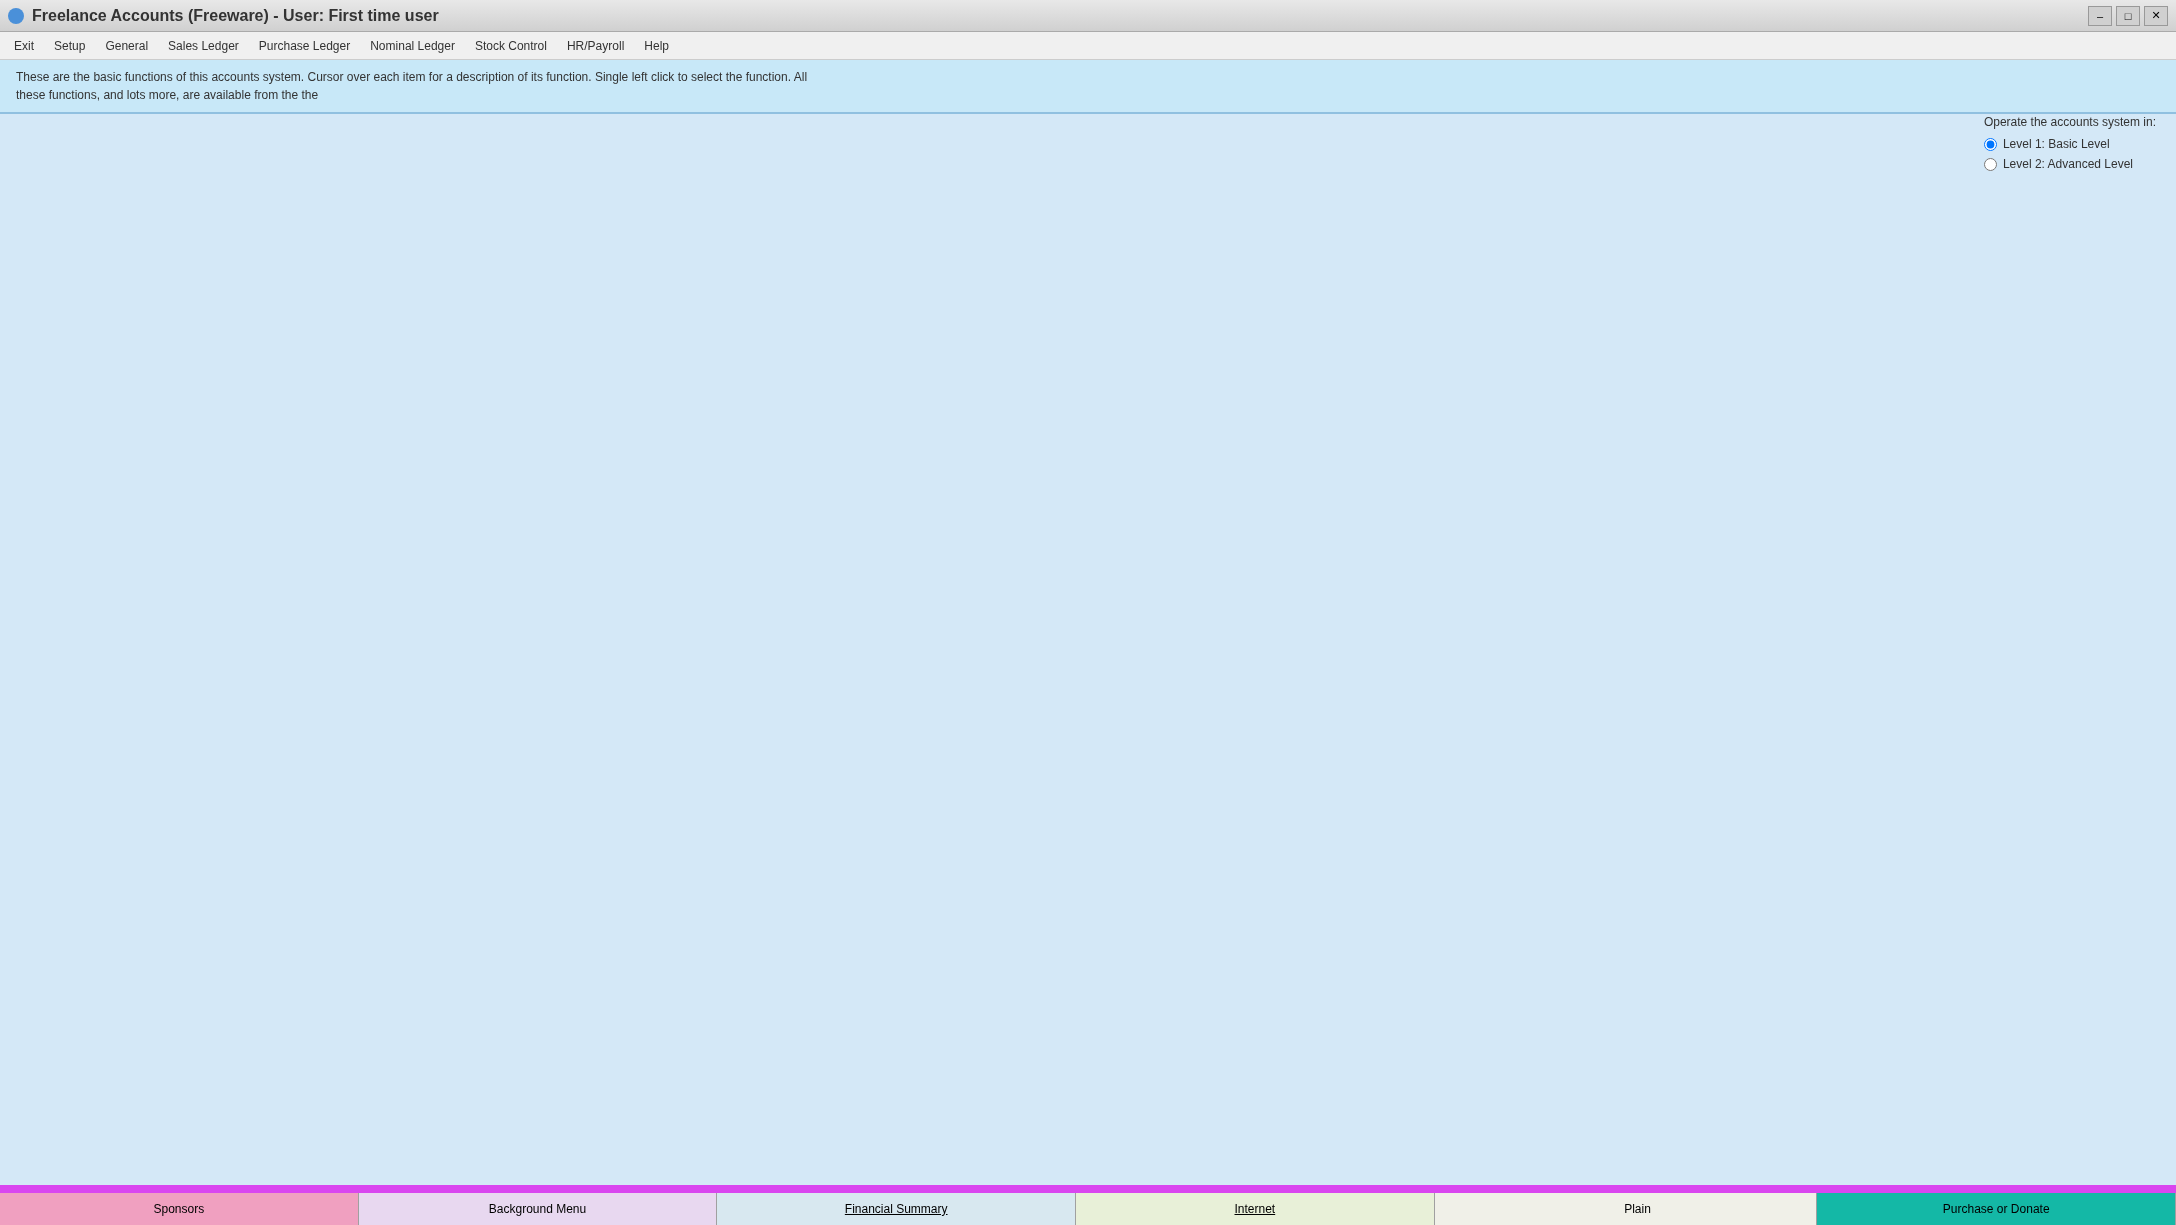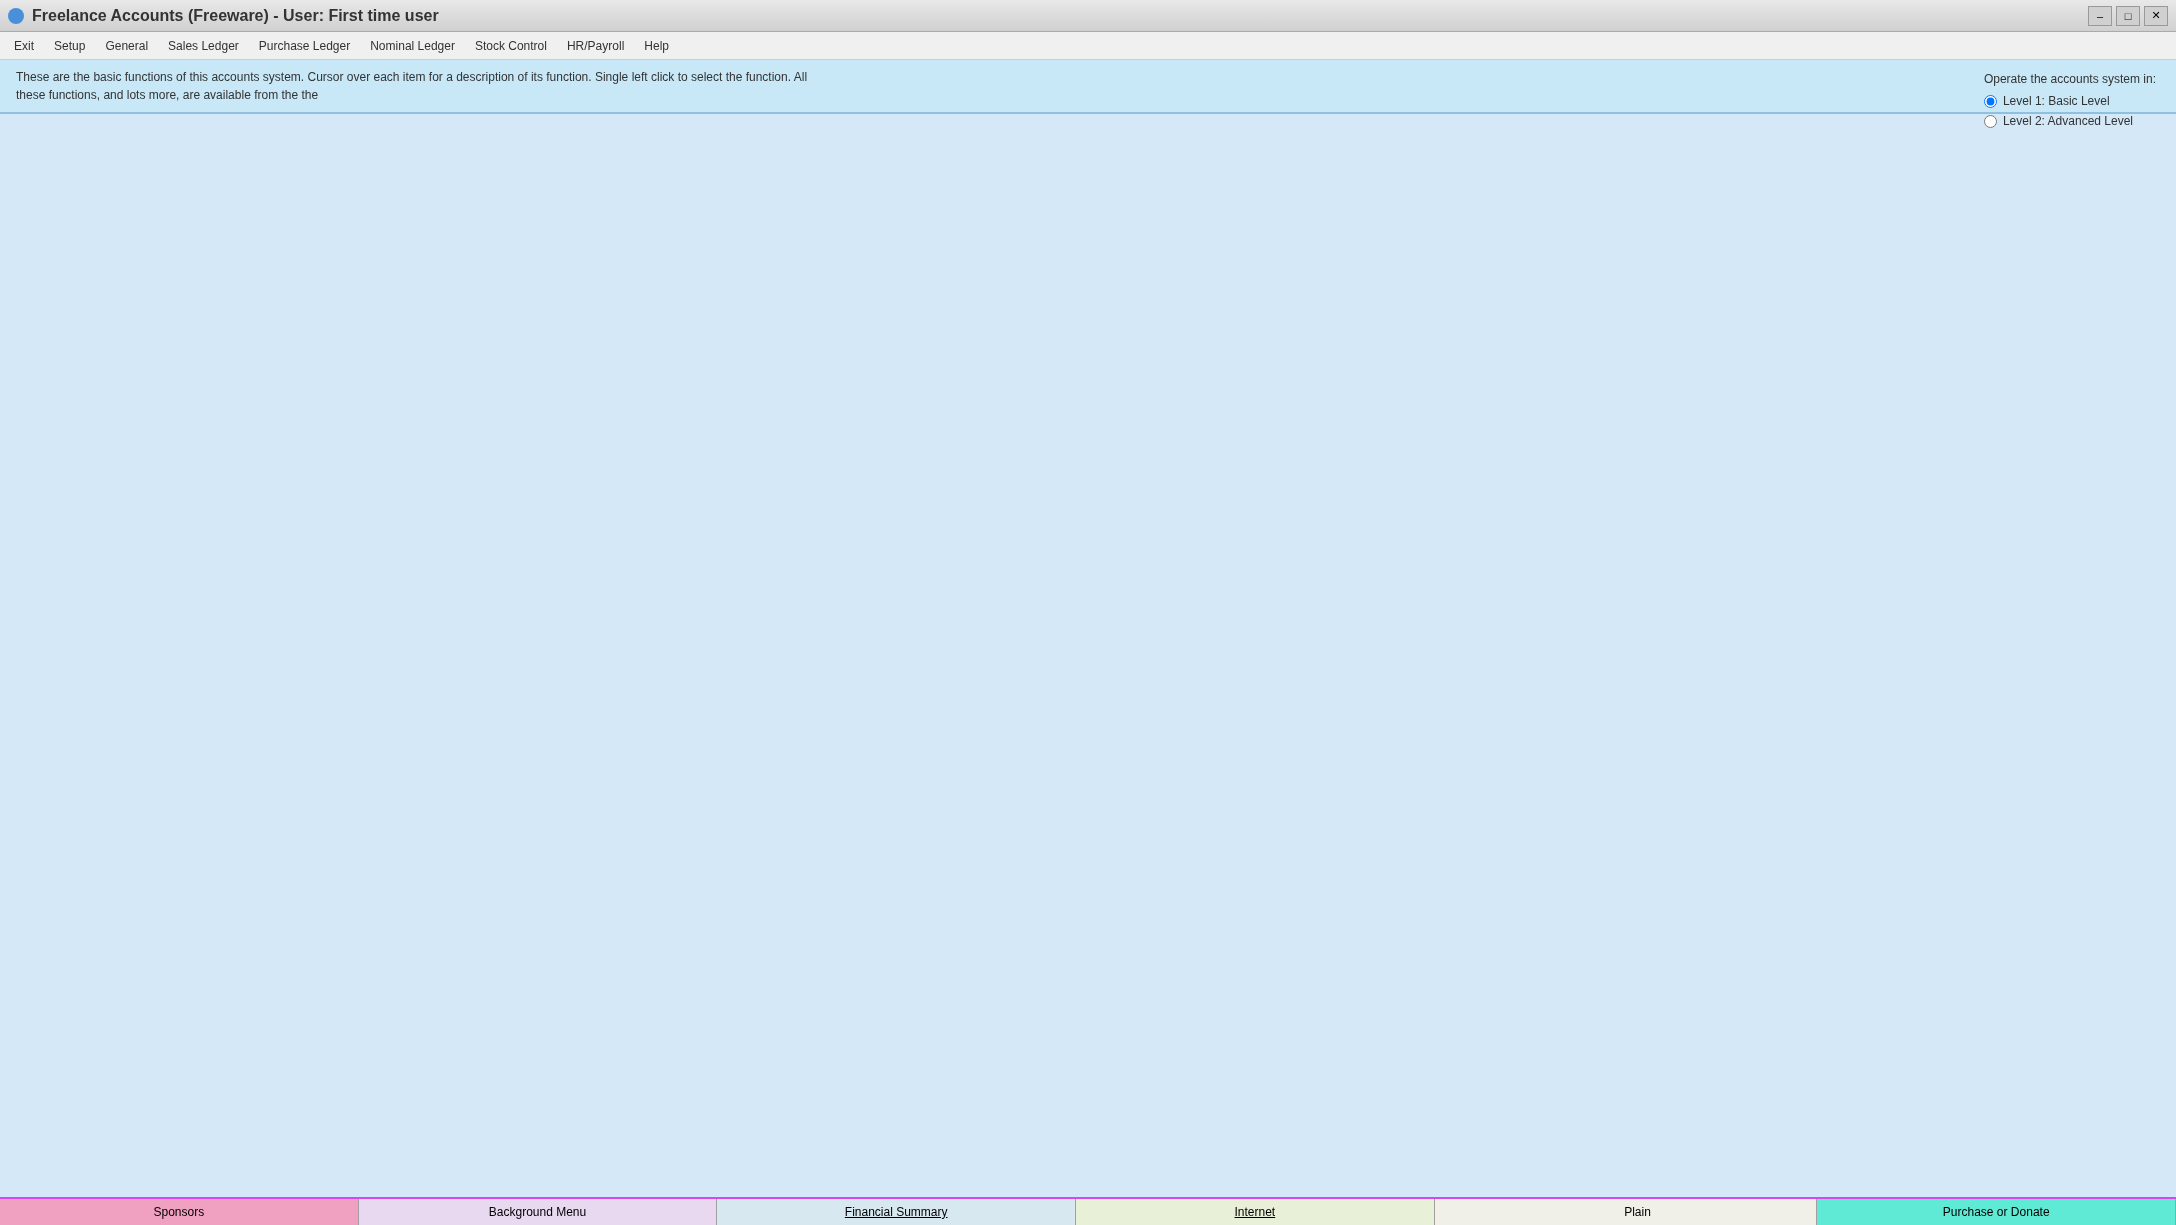--- a/index.html
+++ b/index.html
@@ -14,35 +14,35 @@
     .title-btn.close { background: #d0d0d0; }
     
     
     .menu-bar { background: #f0f0f0; height: 28px; display: flex; align-items: center; padding: 0 4px; border-bottom: 1px solid #ccc; }
     .menu-item { padding: 4px 10px; font-size: 12px; cursor: pointer; color: #333; }
     
     
     .info-panel { background: #c8e8f8; padding: 8px 16px; font-size: 12px; color: #333; line-height: 1.5; border-bottom: 2px solid #90c0e0; position: relative; }
     .info-panel-text { max-width: 800px; }
     .level-selector { position: absolute; right: 20px; top: 10px; }
-    .level-selector-title { font-size: 12px; color: #333; margin-bottom: 4px; }
+    .level-selector-title { font-size: 12px; color: #333; margin-bottom: 4px; margin-top: 43px; }
     .radio-option { display: flex; align-items: center; gap: 6px; margin: 2px 0; font-size: 12px; }
     
     
     .bg-area { flex: 1; background: linear-gradient(135deg, #b8d8f0 0%, #c8e0f8 50%, #a8ccec 100%); position: relative; overflow: hidden; }
     
     
-    .taskbar { position: absolute; bottom: 0; left: 0; right: 0; height: 28px; display: flex; border-top: 2px solid #d946ef; }
+    .taskbar { position: absolute; bottom: 0; left: 0; right: 0; height: 40px; display: flex; border-top: 8px solid #d946ef; }
     .taskbar-item { flex: 1; display: flex; align-items: center; justify-content: center; font-size: 12px; cursor: pointer; border-right: 1px solid #a0a0a0; }
     .taskbar-item:nth-child(1) { background: #f0a0c0; }
     .taskbar-item:nth-child(2) { background: #e8d8f0; }
     .taskbar-item:nth-child(3) { background: #d8e8f0; text-decoration: underline; }
     .taskbar-item:nth-child(4) { background: #e8f0d8; text-decoration: underline; }
     .taskbar-item:nth-child(5) { background: #f0f0e8; padding-left: 24px; }
-    .taskbar-item:nth-child(6) { background: #5eead4; text-align: center; }
+    .taskbar-item:nth-child(6) { background: #14b8a6; text-align: center; }
   </style>
 </head>
 <body>
 
 <div class="title-bar">
   <div class="title-bar-icon"></div>
   <span class="title-bar-text">Freelance Accounts (Freeware)  -  User: First time user</span>
   <div class="title-bar-controls">
     <div class="title-btn">–</div>
     <div class="title-btn">□</div>

